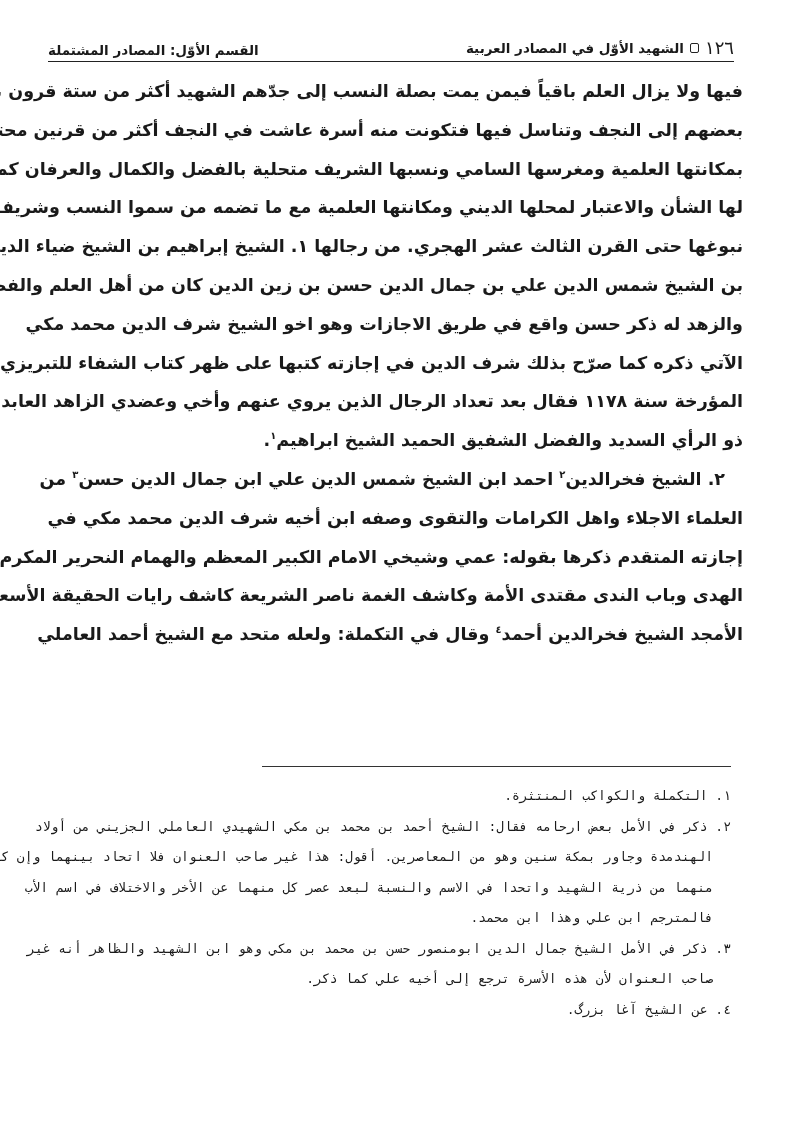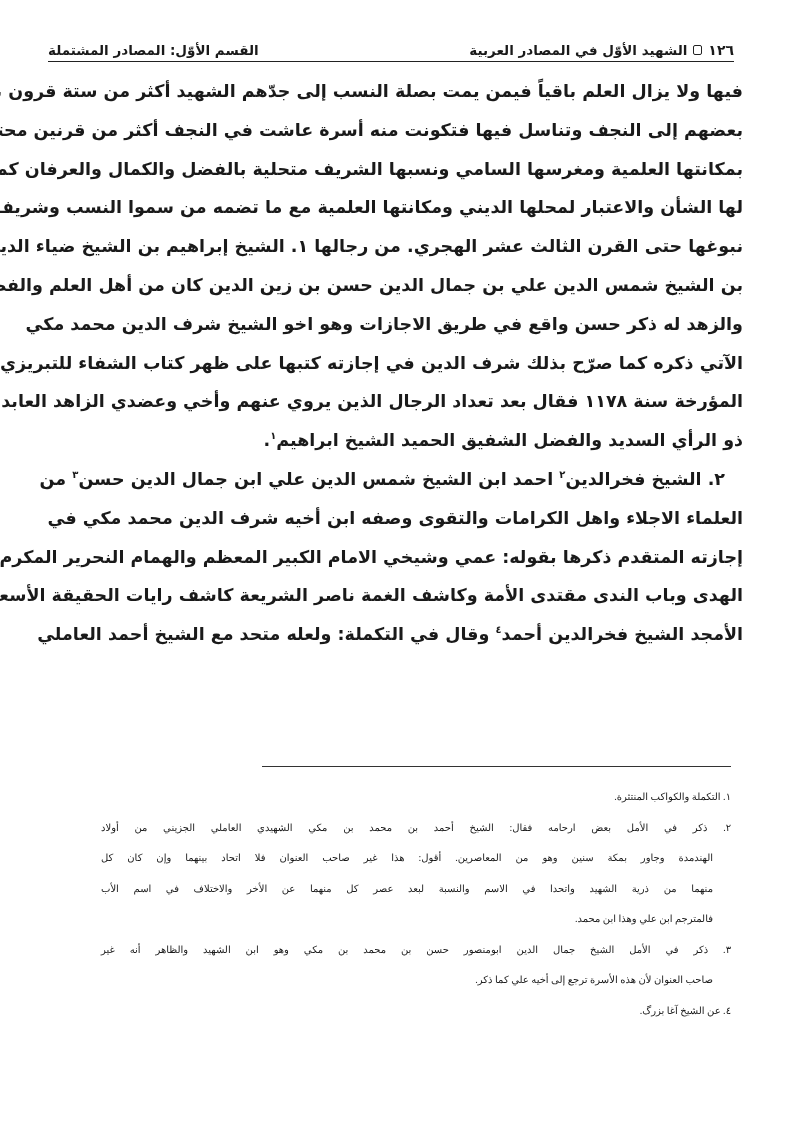--- a/index.html
+++ b/index.html
@@ -37,22 +37,22 @@
     .rh-right, .rh-left {
       font-family: "DejaVu Sans", sans-serif;
       font-weight: bold;
       font-size: 13.5px;
       display: flex;
       align-items: center;
       gap: 6px;
       white-space: nowrap;
     }
     .page-num {
-      font-weight: bold;
-      font-size: 14px;
+      font-weight: normal;
+      font-size: 18px;
     }
     .box-icon {
       display: inline-block;
       width: 9px;
       height: 10px;
       border: 1.5px solid #222;
       border-radius: 2px;
       box-sizing: border-box;
     }
     .body-text {
@@ -93,22 +93,22 @@
       left: 262px;
       right: 60px;
       border-top: 1.3px solid #333;
     }
     .footnotes {
       position: absolute;
       top: 782px;
       left: 66px;
       right: 60px;
       direction: rtl;
-      font-family: Liberation Serif, serif;
-      font-size: 10px;
+      font-family: Liberation Mono, monospace;
+      font-size: 13px;
       line-height: 30.5px;
       margin-left: 35px;
     }
     .fn-item {
       display: block;
     }
     .fn-line {
       display: block;
       white-space: nowrap;
       text-align: justify;

